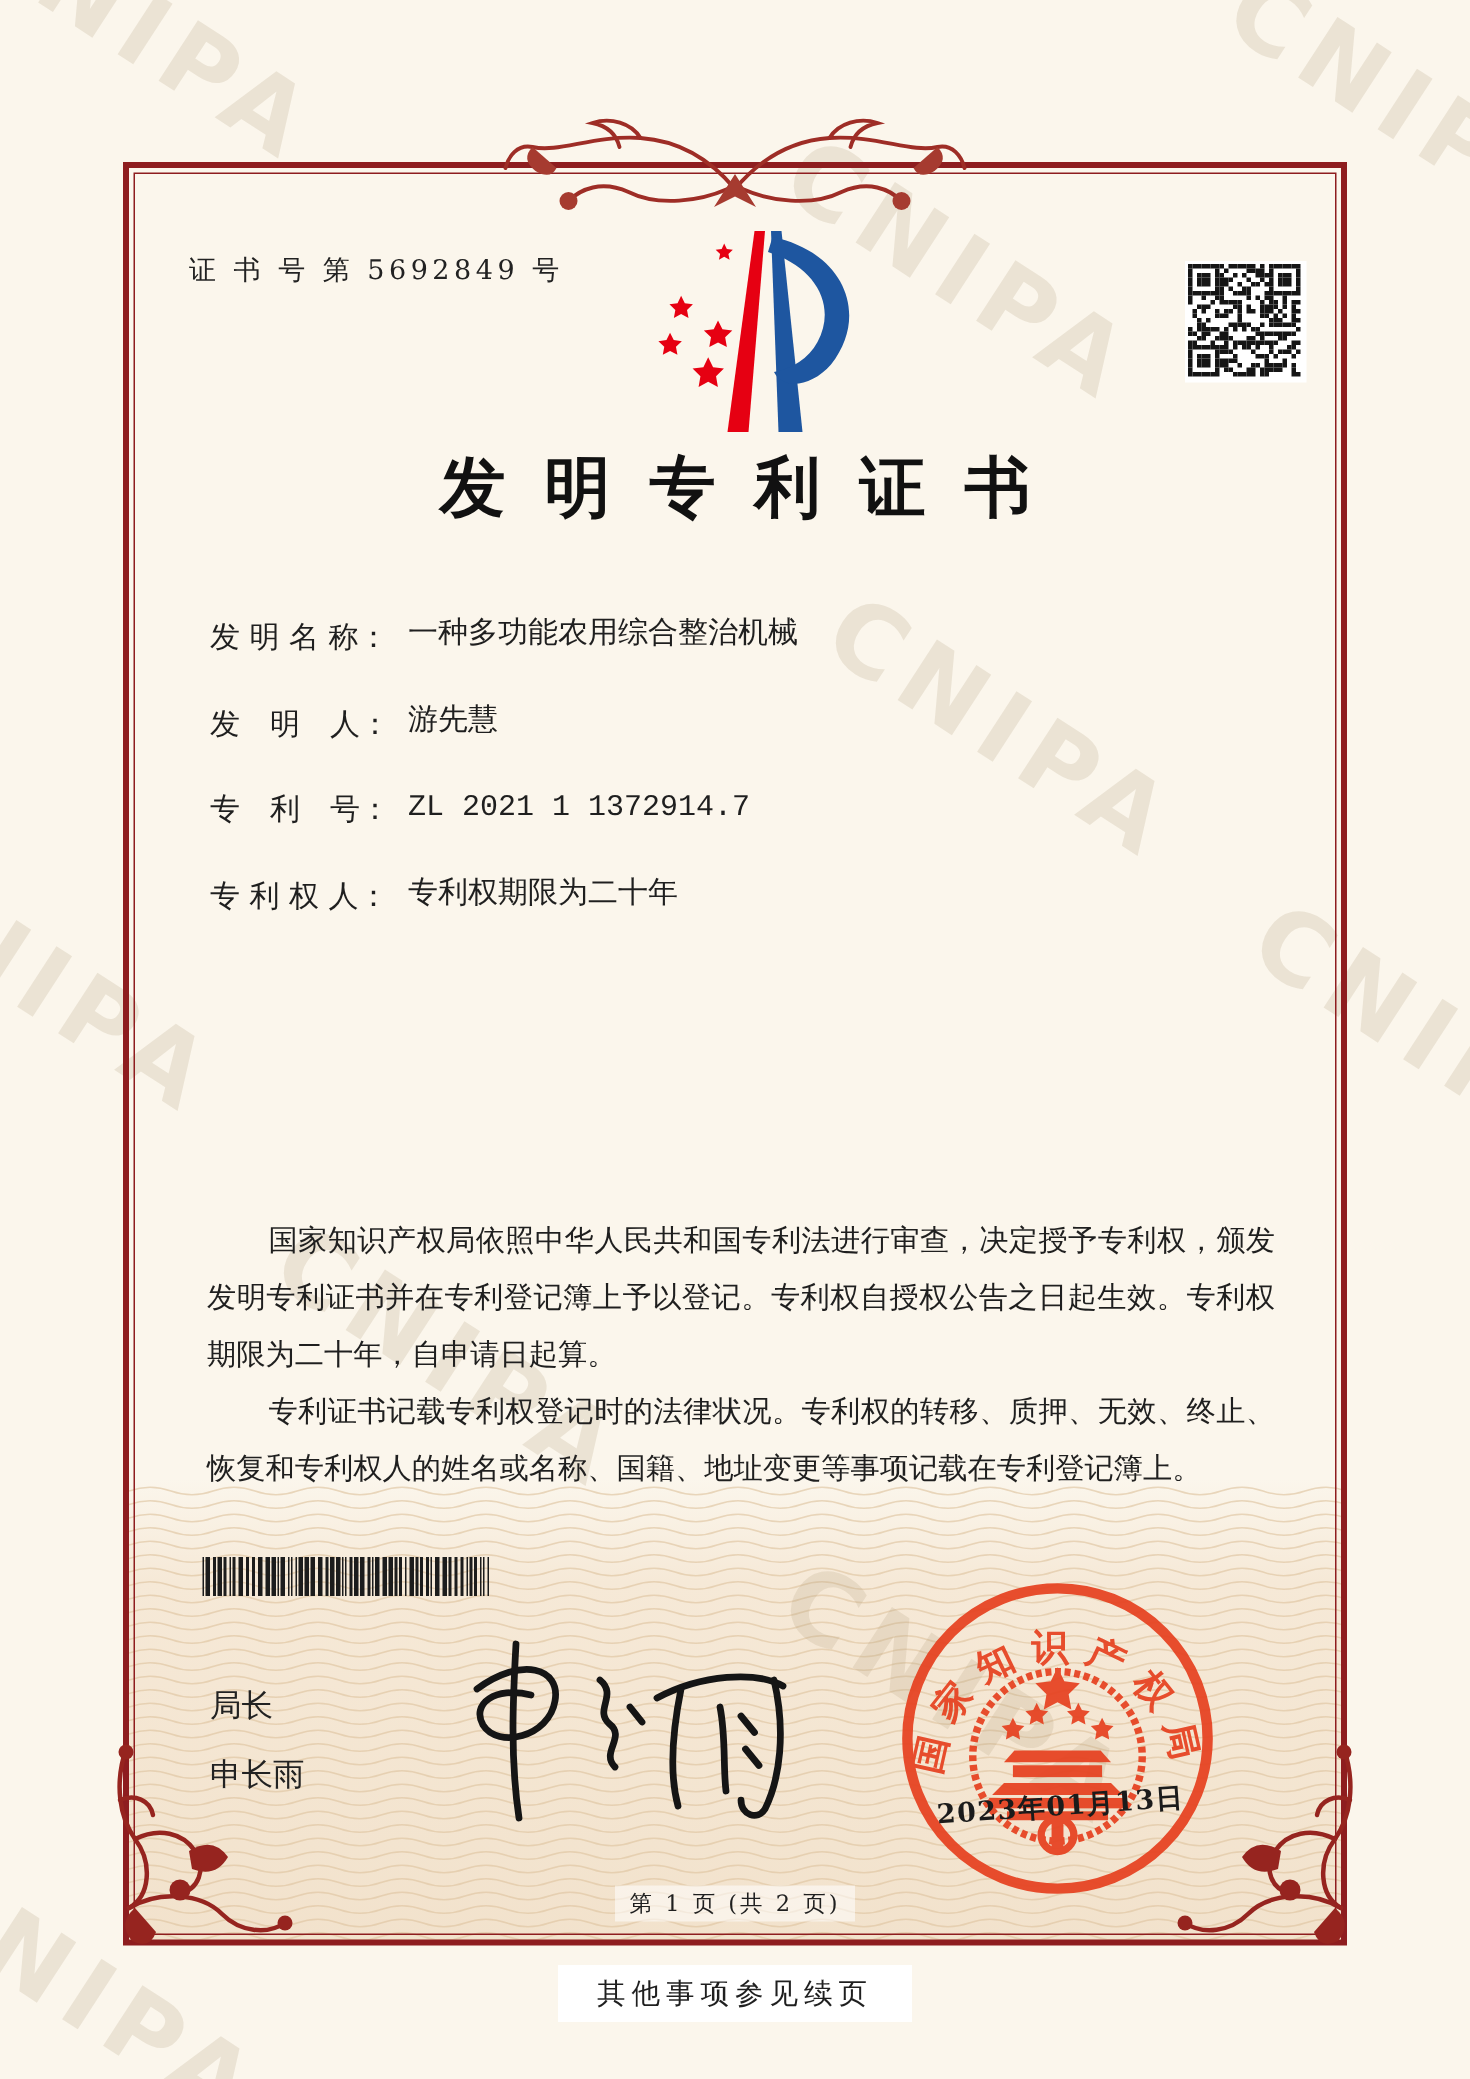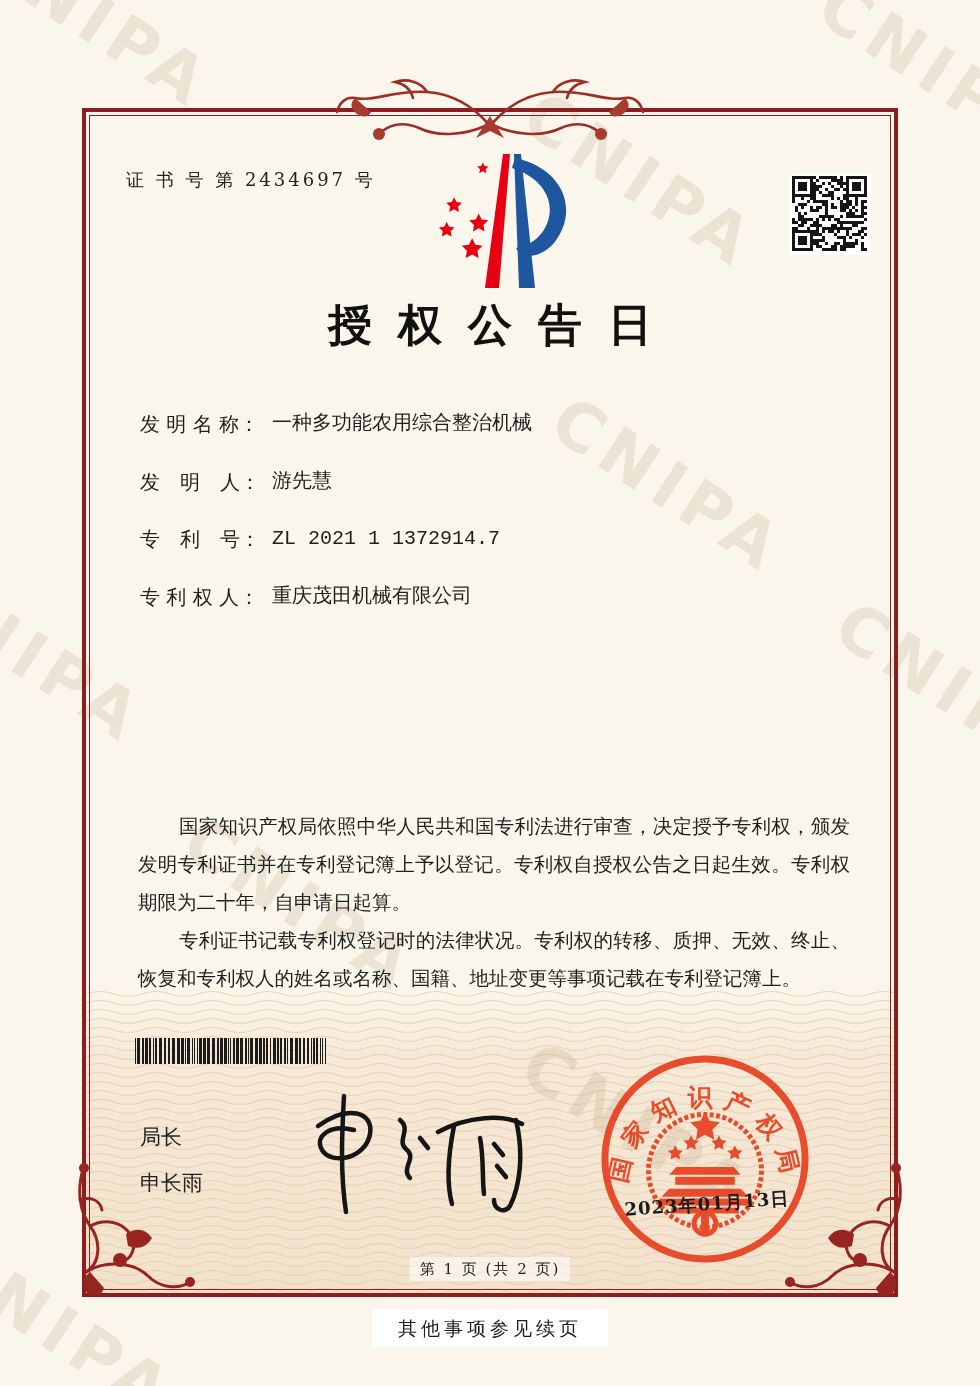--- a/index.html
+++ b/index.html
@@ -166,21 +166,21 @@
     <g fill="#96241f">
       <circle cx="28" cy="8" r="5"></circle>
       <circle cx="64" cy="100" r="7"></circle>
       <circle cx="134" cy="122" r="5"></circle>
       <path d="M70,74 q16,-10 26,4 q-8,14 -24,8 Z"></path>
       <path d="M34,112 q-12,10 -2,22 q12,6 16,-6 Z"></path>
     </g>
   </g>
 </svg>
 
-<div class="layer cert-no">证 书 号 第 2434697 号</div>
+<div class="layer cert-no">证 书 号 第 5692849 号</div>
 
 <svg class="layer logo" width="152" height="146" viewBox="0 0 152 146">
   <g fill="#e60012">
     <path d="M63,16 l2.2,4.6 5,.6 -3.7,3.4 1,4.9 -4.5,-2.5 -4.4,2.5 1,-4.9 -3.7,-3.4 5,-.6 Z" transform="scale(0.8) translate(18,2)"></path>
     <path d="M44,60 l3,6 6.6,.9 -4.8,4.6 1.2,6.5 -6,-3.2 -5.9,3.2 1.2,-6.5 -4.8,-4.6 6.6,-.9 Z" transform="scale(0.82)"></path>
     <path d="M76,92 l3.6,7.2 8,1 -5.8,5.6 1.4,7.9 -7.2,-3.8 -7.1,3.8 1.4,-7.9 -5.8,-5.6 8,-1 Z" transform="scale(0.82) translate(-2,-12)"></path>
     <path d="M33,108 l3,6 6.6,.9 -4.8,4.6 1.2,6.5 -6,-3.2 -5.9,3.2 1.2,-6.5 -4.8,-4.6 6.6,-.9 Z" transform="scale(0.82) translate(2,-18)"></path>
     <path d="M66,124 l4,8 8.8,1.2 -6.4,6.2 1.5,8.7 -7.9,-4.2 -7.8,4.2 1.5,-8.7 -6.4,-6.2 8.8,-1.2 Z" transform="scale(0.82) translate(0,-14)"></path>
     <path d="M85,6 L92,6 L81,140 L67,140 Z"></path>
   </g>
@@ -519,38 +519,38 @@
     <i style="left:35px;top:74px"></i>
     <i style="left:38px;top:74px"></i>
     <i style="left:41px;top:74px"></i>
     <i style="left:44px;top:74px"></i>
     <i style="left:50px;top:74px"></i>
     <i style="left:53px;top:74px"></i>
     <i style="left:71px;top:74px"></i>
     <i style="left:74px;top:74px"></i>
   </div>
 
-<div class="layer title">授权公告日</div>
+<div class="layer title">发明专利证书</div>
 
 <div class="layer fields">
   <div class="frow">
     <span class="flabel">发 明 名 称：</span>
     <span class="fvalue">一种多功能农用综合整治机械</span>
   </div>
   <div class="frow">
     <span class="flabel">发　明　人：</span>
     <span class="fvalue">游先慧</span>
   </div>
   <div class="frow">
     <span class="flabel">专　利　号：</span>
     <span class="fvalue">ZL 2021 1 1372914.7</span>
   </div>
   <div class="frow">
     <span class="flabel">专 利 权 人：</span>
-    <span class="fvalue">重庆茂田机械有限公司</span>
+    <span class="fvalue">专利权期限为二十年</span>
   </div>
   <div class="frow grant">
   </div>
 </div>
 
 <div class="layer paras">
   <p>国家知识产权局依照中华人民共和国专利法进行审查，决定授予专利权，颁发发明专利证书并在专利登记簿上予以登记。专利权自授权公告之日起生效。专利权期限为二十年，自申请日起算。</p>
   <p>专利证书记载专利权登记时的法律状况。专利权的转移、质押、无效、终止、恢复和专利权人的姓名或名称、国籍、地址变更等事项记载在专利登记簿上。</p>
 </div>
 

